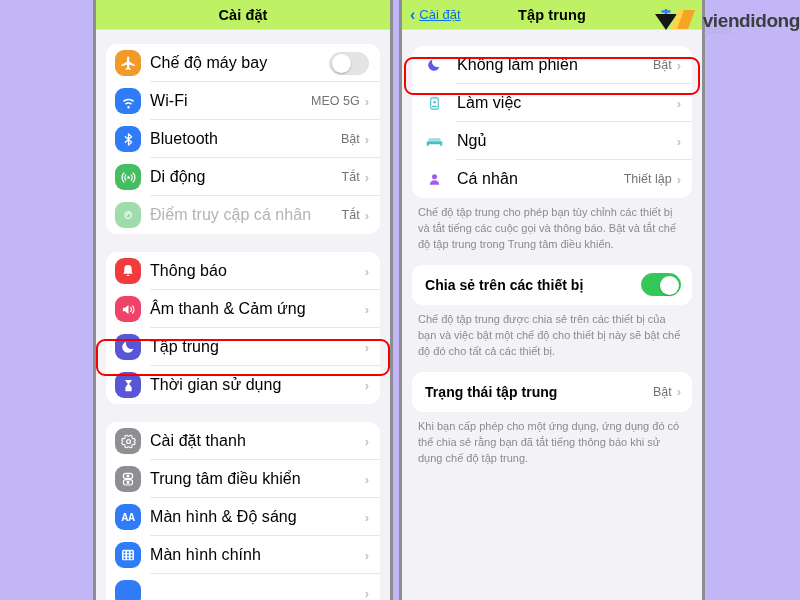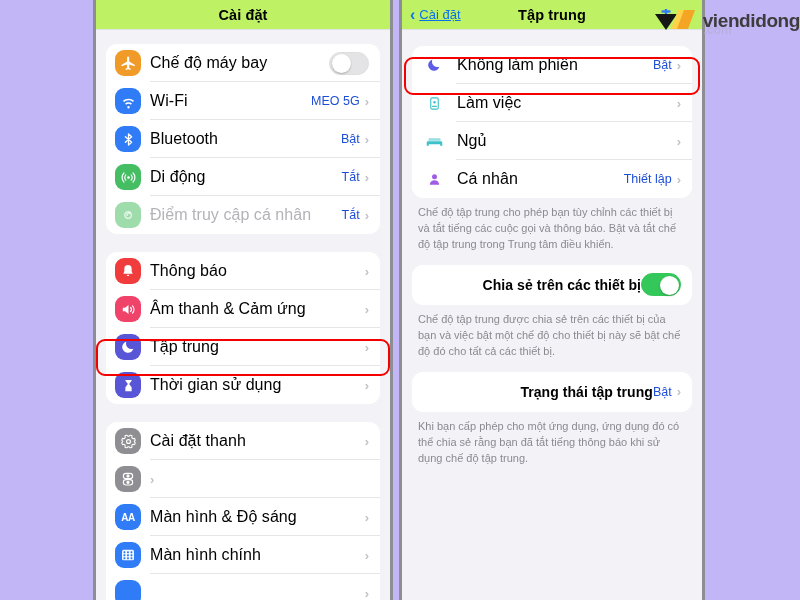--- a/index.html
+++ b/index.html
@@ -60,21 +60,21 @@
   .ic {
     width: 26px; height: 26px; border-radius: 9px;
     flex: 0 0 26px; margin-right: 9px;
     display: flex; align-items: center; justify-content: center;
     color: #fff;
   }
   .ic svg { display: block; }
 
   .label { font-size: 16px; color: #000; flex: 1; letter-spacing: .05px; white-space: nowrap; }
   .label.dim { color: #b3b3b8; }
-  .value { font-size: 12.5px; color: #1d4ed8; margin-right: 5px; white-space: nowrap; }
+  .value { font-size: 12.5px; color: #737373; margin-right: 5px; white-space: nowrap; }
   .chev-r { color: #c2c2c7; font-size: 13px; font-weight: bold; line-height: 1; }
 
   
   .toggle {
     width: 40px; height: 23px; border-radius: 12px;
     background: #e4e4e6; position: relative; flex: 0 0 40px;
     border: 1px solid #dededf;
   }
   .toggle.on { background: #34c759; border-color: #34c759; }
   .toggle .knob {
@@ -84,21 +84,21 @@
   }
   .toggle.on .knob { left: auto; right: 1.5px; }
 
   
   .note {
     font-size: 11px; line-height: 1.45;
     color: #8a8a90; padding: 7px 6px 2px 6px;
   }
 
   
-  .row.big { height: 40px; padding-left: 13px; text-align: right; }
+  .row.big { height: 40px; padding-left: 13px; }
   .row.big .label { font-size: 14px; font-weight: bold; }
 
   .row.focus { padding-left: 13px; height: 38px; }
   .row.focus .ic {
     width: 18px; height: 18px; flex: 0 0 18px; margin-right: 14px;
     border-radius: 0; background: transparent !important;
   }
 
   
   .hl {
@@ -269,20 +269,21 @@
 
         <div class="row">
           <span class="ic" style="background:#8e8e93">
             <svg width="16" height="16" viewBox="0 0 24 24" fill="none" stroke="#fff" stroke-width="1.7">
                 <rect x="5" y="3.5" width="14" height="8" rx="4"></rect>
                 <circle cx="12" cy="7.5" r="1.6" fill="#fff"></circle>
                 <rect x="5" y="13" width="14" height="8" rx="4"></rect>
                 <circle cx="12" cy="17" r="1.6" fill="#fff"></circle>
               </svg>
           </span>
+          <span class="label">Trung tâm điều khiển</span>
           <span class="chev-r">›</span>
           <span class="sep"></span>
         </div>
 
         <div class="row">
           <span class="ic" style="background:#2f7cf6;font-size:10px;font-weight:bold;letter-spacing:-.5px">AA</span>
           <span class="label">Màn hình &amp; Độ sáng</span>
           <span class="chev-r">›</span>
           <span class="sep"></span>
         </div>

